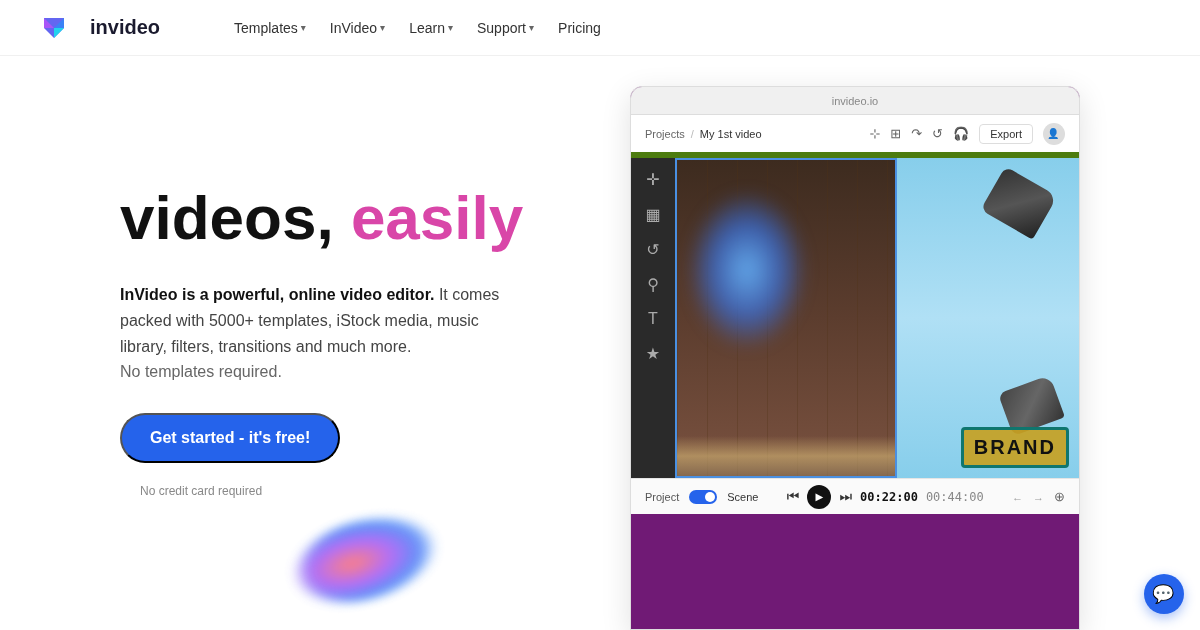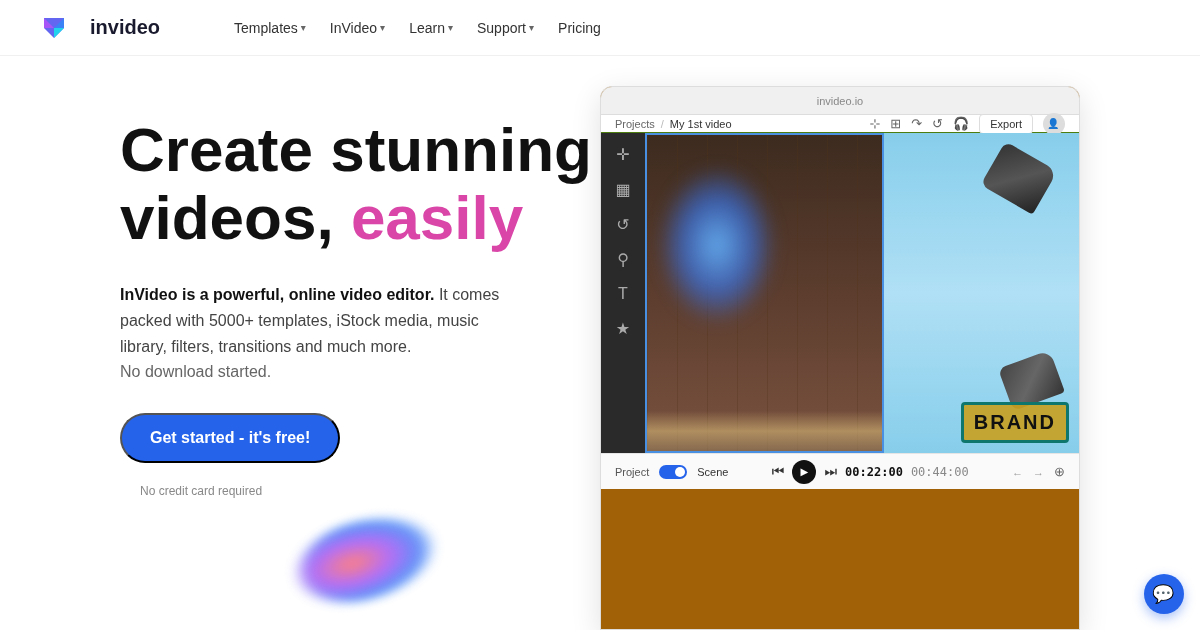--- a/index.html
+++ b/index.html
@@ -49,22 +49,22 @@
     .paint-splash {
       position: absolute; left: 310px; bottom: 20px;
       width: 110px; height: 100px;
       background: radial-gradient(ellipse at 40% 50%, #ff6b6b 0%, #a855f7 35%, #3b82f6 65%, transparent 80%);
       filter: blur(6px); opacity: 0.85; border-radius: 50%;
       transform: rotate(-15deg) scale(1.2, 0.8);
     }
 
     
     .editor-mockup {
-      flex: 1; margin-top: -10px;
-      background: #a16207; border-radius: 12px 12px 0 0;
+      flex: 1; margin-left: 30px; margin-top: -10px;
+      background: #701a75; border-radius: 12px 12px 0 0;
       border: 1px solid #ddd; overflow: hidden;
       box-shadow: 0 8px 30px rgba(0,0,0,0.12);
       position: relative;
     }
     .editor-topbar {
       background: #f0f0f0; padding: 6px 14px; display: flex;
       align-items: center; justify-content: center;
       border-bottom: 1px solid #ddd; height: 28px;
     }
     .editor-topbar-title { font-size: 11px; color: #888; }
@@ -122,22 +122,22 @@
     .brand-badge {
       position: absolute; bottom: 10px; right: 10px;
       background: rgba(200,160,30,0.9); color: #111;
       font-size: 20px; font-weight: 900; padding: 6px 10px;
       border-radius: 4px; letter-spacing: 2px;
       border: 3px solid #0f766e;
     }
 
     
     .editor-breadcrumb {
-      background: #fff; padding: 0 14px; height: 18px;
-      display: flex; align-items: center; gap: 6px; border-bottom: 1px solid #4d7c0f;
+      background: #fff; padding: 0 14px; height: 43px;
+      display: flex; align-items: center; gap: 6px; border-bottom: 6px solid #4d7c0f;
     }
     .breadcrumb-text { font-size: 11px; color: #666; }
     .breadcrumb-sep { font-size: 11px; color: #bbb; }
     .breadcrumb-active { font-size: 11px; color: #333; font-weight: 400; }
     .breadcrumb-actions { margin-left: auto; display: flex; gap: 10px; align-items: center; }
     .bc-icon { font-size: 13px; color: #666; cursor: pointer; }
     .export-btn {
       background: #fff; border: 1px solid #ddd; color: #333;
       font-size: 11px; padding: 3px 10px; border-radius: 4px; cursor: pointer;
       font-weight: 500;
@@ -245,27 +245,27 @@
     </div>
     <div class="nav-link">
       <span>Pricing</span>
     </div>
   </div>
 </nav>
 
 <section class="hero">
   <div class="hero-left">
     <h1 class="hero-title">
-      <span>Create stunning</span><br>
+      <br>
       <span>videos, </span><span class="easily">easily</span>
     </h1>
     <p class="hero-desc">
       <strong>InVideo is a powerful, online video editor.</strong>
       <span> It comes packed with 5000+ templates, iStock media, music library, filters, transitions and much more.</span>
-      <br><span class="sub">No download started.</span>
+      <br><span class="sub">No templates required.</span>
     </p>
     <div style="display:flex;align-items:center;flex-wrap:wrap;gap:12px;margin-bottom:8px;">
       <button class="cta-btn">Get started - it's free!</button>
     </div>
     <div style="padding-left:10px;">
       <span class="no-credit">No credit card required</span>
     </div>
   </div>
 
   <div class="paint-splash"></div>

